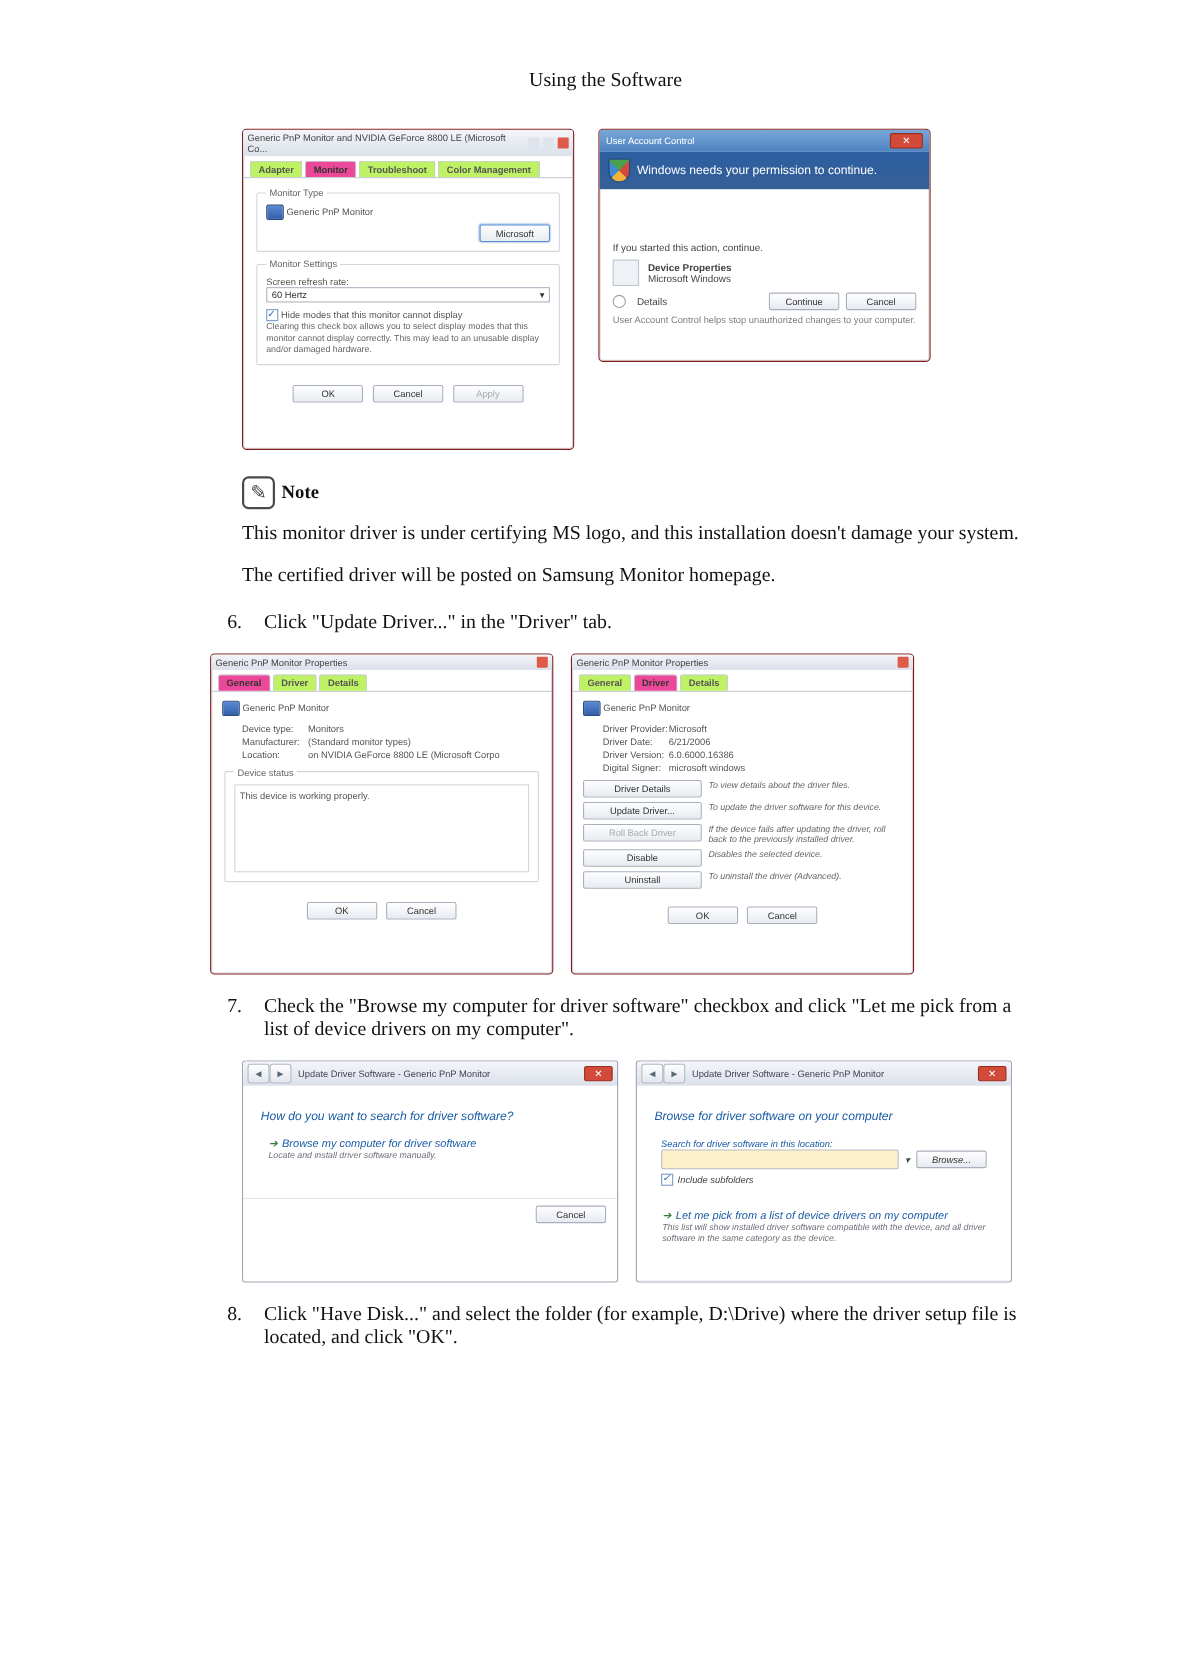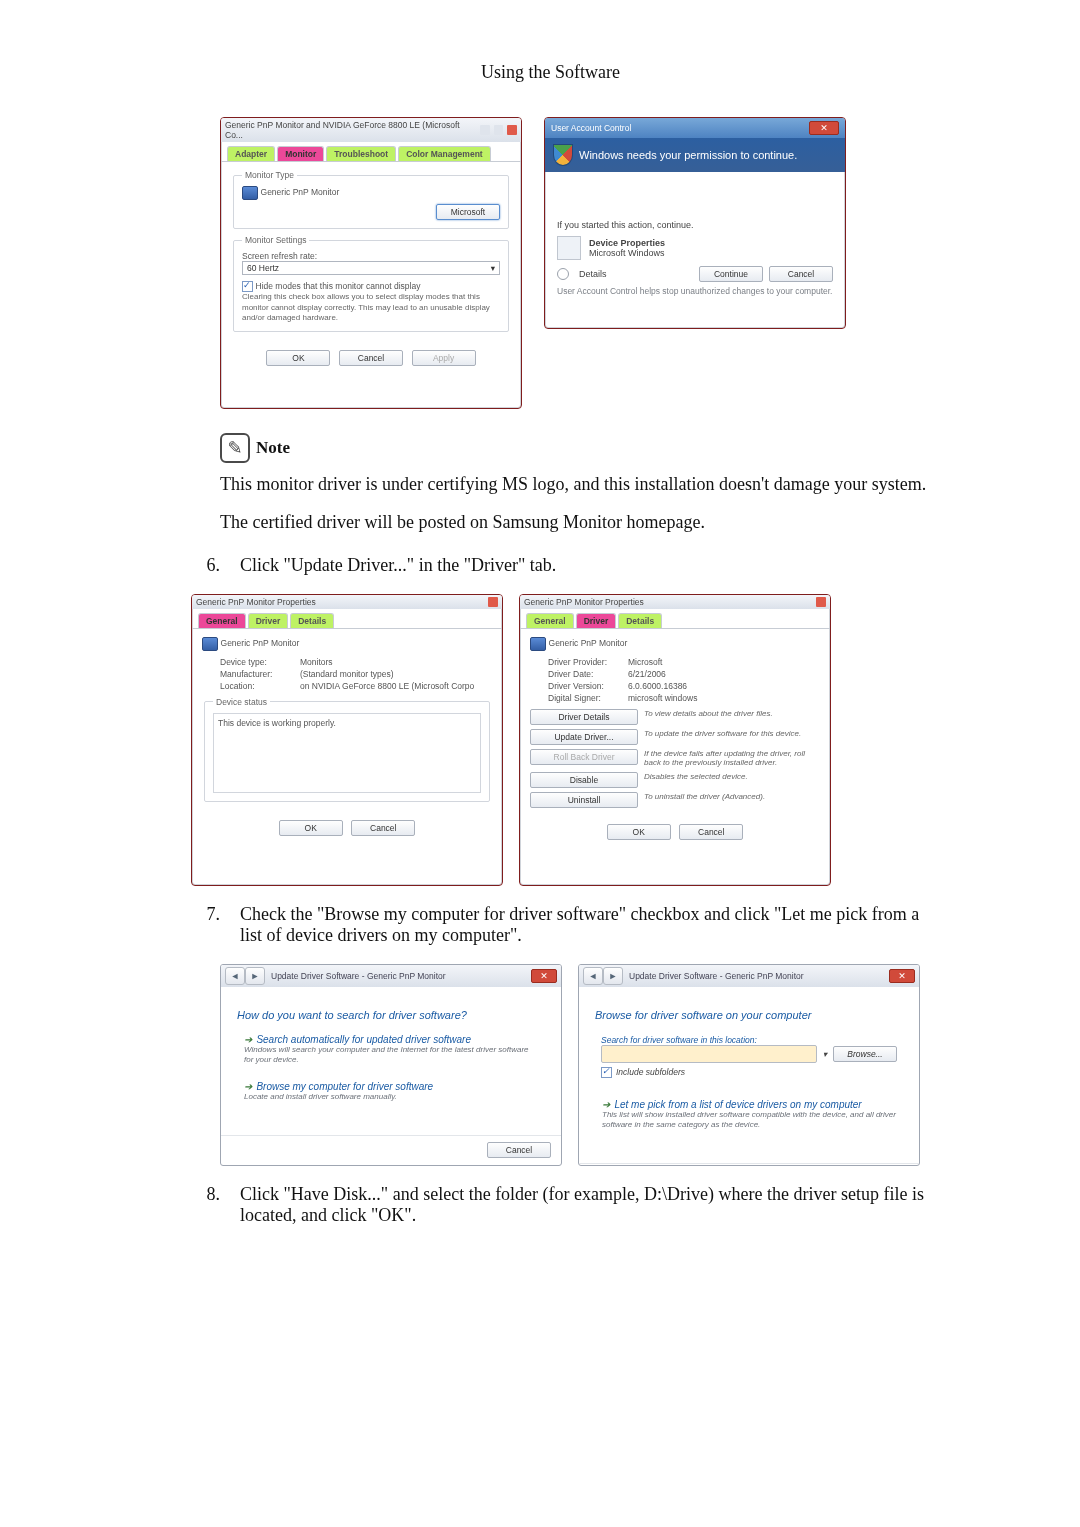--- a/index.html
+++ b/index.html
@@ -150,21 +150,21 @@
   .step { display: flex; margin-top: 18px; font-size: 18px; }
   .step-num { width: 54px; text-align: right; padding-right: 20px; }
   .step-text { flex: 1; }
 
   
   .fig-row2 { display: flex; gap: 16px; margin: 18px 0 0 25px; }
   .drv-dlg { width: 310px; height: 290px; }
   .drv-dlg .titlebar { background: linear-gradient(#f3f5f9,#dbe1ea); }
   .drv-info { margin: 6px 0 6px 18px; font-size: 8.5px; color:#555; }
   .drv-info div { margin: 2px 0; }
-  .drv-info span.k { display:inline-block; width:80px; }
+  .drv-info span.k { display:inline-block; width:60px; }
   .status-box { border:1px solid #d2d6dd; height:70px; padding:4px; font-size:8.5px; color:#555; }
   .drv-btns { margin-top:6px; }
   .drv-btns .row { display:flex; gap:6px; margin-bottom:4px; align-items:flex-start; }
   .drv-btns .desc { font-size:8px; color:#666; line-height:1.2; flex:1;font-style:italic; }
 
   
   .fig-row3 { display: flex; gap: 16px; margin: 18px 0 0 54px; }
   .wiz { width: 340px; height: 200px; background:#fff; border:1px solid #9fa6b2; border-radius:3px;
          font-family:"Segoe UI",Tahoma,sans-serif; font-size:9px; color:#444; overflow:hidden; }
   .wiz-titlebar {
@@ -385,24 +385,20 @@
       <div class="wiz-titlebar">
         <span class="nav-btn">◄</span>
         <span class="nav-btn">►</span>
         <span class="bc">Update Driver Software - Generic PnP Monitor</span>
         <span class="spacer"></span>
         <span class="cls-red">✕</span>
       </div>
       <div class="wiz-body">
         <div class="wiz-head">How do you want to search for driver software?</div>
         <div class="wiz-opt">
-          <div class="t"><span class="bullet">➔</span><span>Search automatically for updated driver software</span></div>
-          <div class="d">Windows will search your computer and the Internet for the latest driver software for your device.</div>
-        </div>
-        <div class="wiz-opt">
           <div class="t"><span class="bullet">➔</span><span>Browse my computer for driver software</span></div>
           <div class="d">Locate and install driver software manually.</div>
         </div>
       </div>
       <div class="wiz-footer">
         <span class="btn">Cancel</span>
       </div>
     </div>
 
     <div class="wiz">

